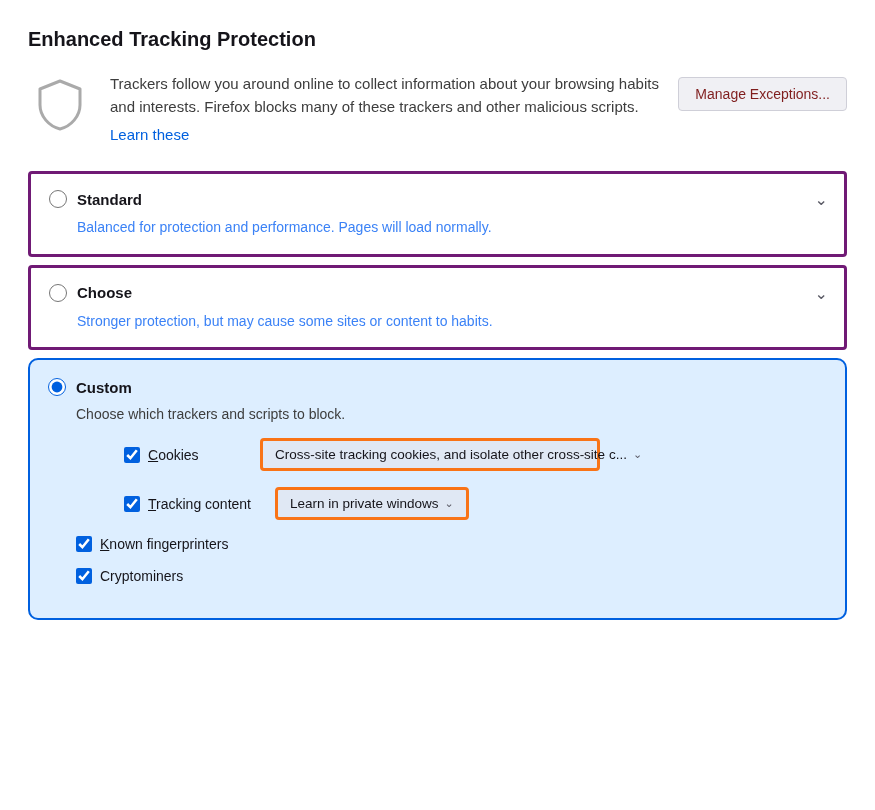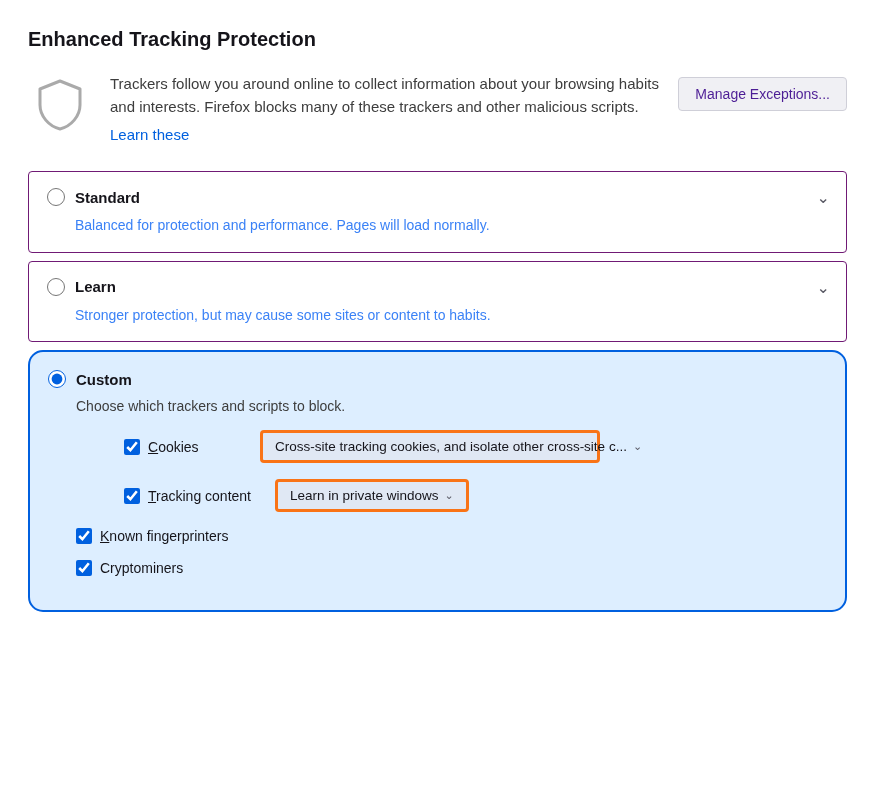--- a/index.html
+++ b/index.html
@@ -55,27 +55,27 @@
 
     .manage-btn {
       flex-shrink: 0;
       padding: 8px 16px;
       background: #f0f0f4;
       border: 1px solid #cfcfd8;
       border-radius: 4px;
       font-size: 14px;
       cursor: pointer;
       white-space: nowrap;
-      color: #4c1d95;
+      color: #7f1d1d;
       height: fit-content;
       margin-top: 4px;
     }
 
     .option-card {
-      border: 1px solid #701a75;
+      border: 3px solid #701a75;
       border-radius: 4px;
       padding: 16px 18px;
       margin-bottom: 8px;
       background: #fff;
       position: relative;
     }
 
     .option-header {
       display: flex;
       align-items: center;
@@ -108,21 +108,21 @@
       width: 18px;
       height: 18px;
       cursor: pointer;
       accent-color: #0060df;
       flex-shrink: 0;
     }
 
     
     .custom-section {
       border: 2px solid #0060df;
-      border-radius: 15px;
+      border-radius: 10px;
       padding: 18px 18px 18px 18px;
       background: #ddeeff;
       margin-bottom: 8px;
     }
 
     .custom-header {
       display: flex;
       align-items: center;
       gap: 10px;
       margin-bottom: 10px;
@@ -220,21 +220,21 @@
     <input type="radio" class="radio-input" name="tracking-protection" style="">
     <span class="option-label">Standard</span>
   </div>
   <div class="option-desc">Balanced for protection and performance. Pages will load normally.</div>
   <span class="chevron-icon">⌄</span>
 </div>
 
 <div class="option-card">
   <div class="option-header">
     <input type="radio" class="radio-input" name="tracking-protection" style="">
-    <span class="option-label">Learn</span>
+    <span class="option-label">Choose</span>
   </div>
   <div class="option-desc">Stronger protection, but may cause some sites or content to habits.</div>
   <span class="chevron-icon">⌄</span>
 </div>
 
 <div class="custom-section">
 
   <div class="custom-header">
     <input type="radio" class="radio-input" name="tracking-protection" checked="" style="">
     <span class="custom-label">Custom</span>

